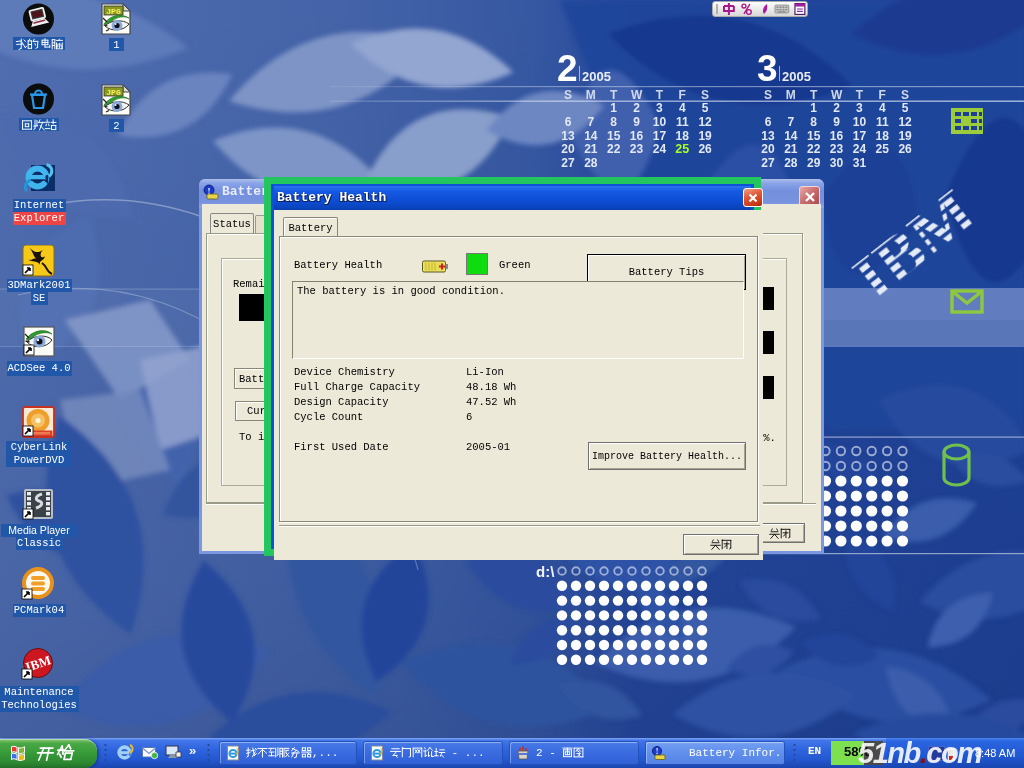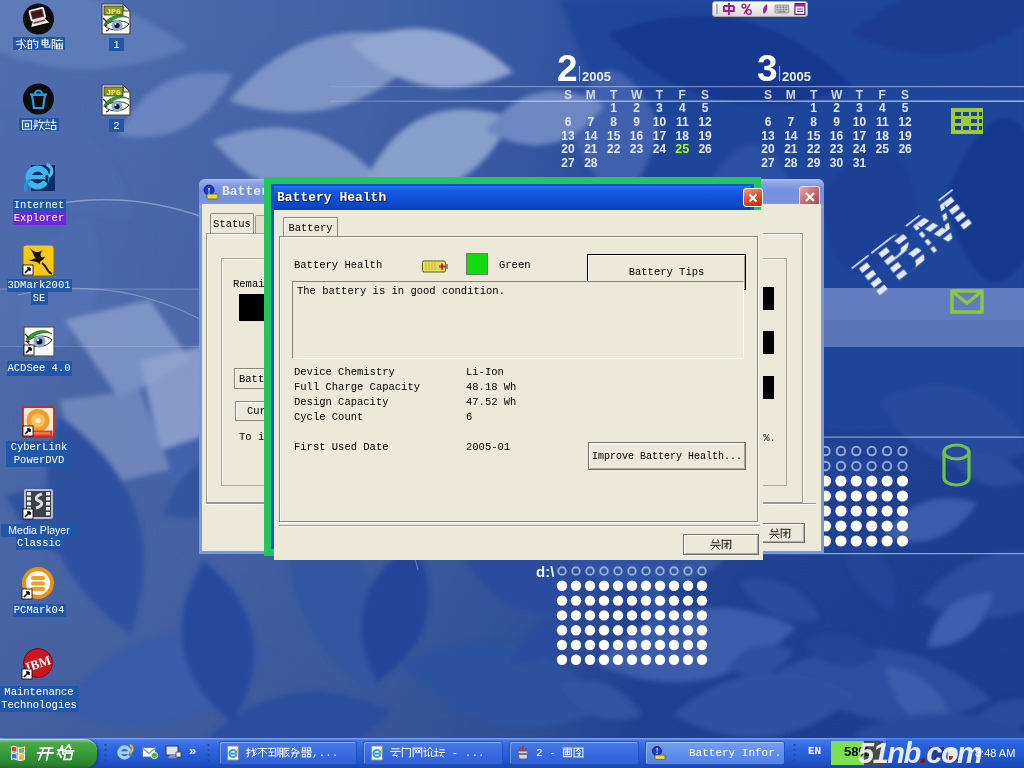--- a/index.html
+++ b/index.html
@@ -478,21 +478,21 @@
 <path d="M26 23 L18.5 16.5 L26.5 13.5 Z" fill="#0c2d68"></path>
 <rect x="7.5" y="14" width="16" height="5" fill="#41b6ee"></rect>
 <path d="M8.5 19 L23 19" stroke="#0a2558" stroke-width="1.4"></path>
 <path d="M24.5 3.5 C 30.5 5.5, 31.5 11.5, 27 15.5" stroke="#55c0f0" stroke-width="3" fill="none"></path>
 <path d="M5 30 C 1.5 26.5, 3.5 21, 8.5 19.2" stroke="#2894d8" stroke-width="3" fill="none"></path>
 </g>
     </svg>
     <div style="position:absolute;left:12.5px;top:199px;width:53px;height:13px;background:#2157a8;display:flex;align-items:center;justify-content:center;line-height:13px">
       <span style="font-family:'Liberation Mono';font-size:10.5px;color:#fff;letter-spacing:0">Internet</span>
     </div>
-    <div style="position:absolute;left:12.5px;top:212px;width:53px;height:13px;background:#6d28d9;display:flex;align-items:center;justify-content:center;line-height:13px">
+    <div style="position:absolute;left:12.5px;top:212px;width:53px;height:13px;background:#ef4444;display:flex;align-items:center;justify-content:center;line-height:13px">
       <span style="font-family:'Liberation Mono';font-size:10.5px;color:#fff;letter-spacing:0">Explorer</span>
     </div>
     <svg style="position:absolute;left:22px;top:245px" width="33" height="32" viewBox="0 0 33 32">
 <rect x="1" y="0" width="31" height="31" rx="3" fill="#f6c818" stroke="#8a6a10" stroke-width="1"></rect>
 <g transform="translate(2.5,1) scale(0.85)">
         <path d="M6 2 C12 10 10 14 16 15 C11 13 9 18 4 16 C10 20 14 16 18 22 C17 16 23 18 24 12 C20 16 16 10 22 4 C16 9 12 8 6 2 Z" fill="#1a1208"></path>
       </g>
 <path d="M20 18 C26 22 24 27 30 29" stroke="#1a1208" stroke-width="2" fill="none"></path>
 <g transform="translate(1,20)">
         <rect x="0" y="0" width="10" height="10" fill="#fff" stroke="#000" stroke-width="0.8"></rect>

